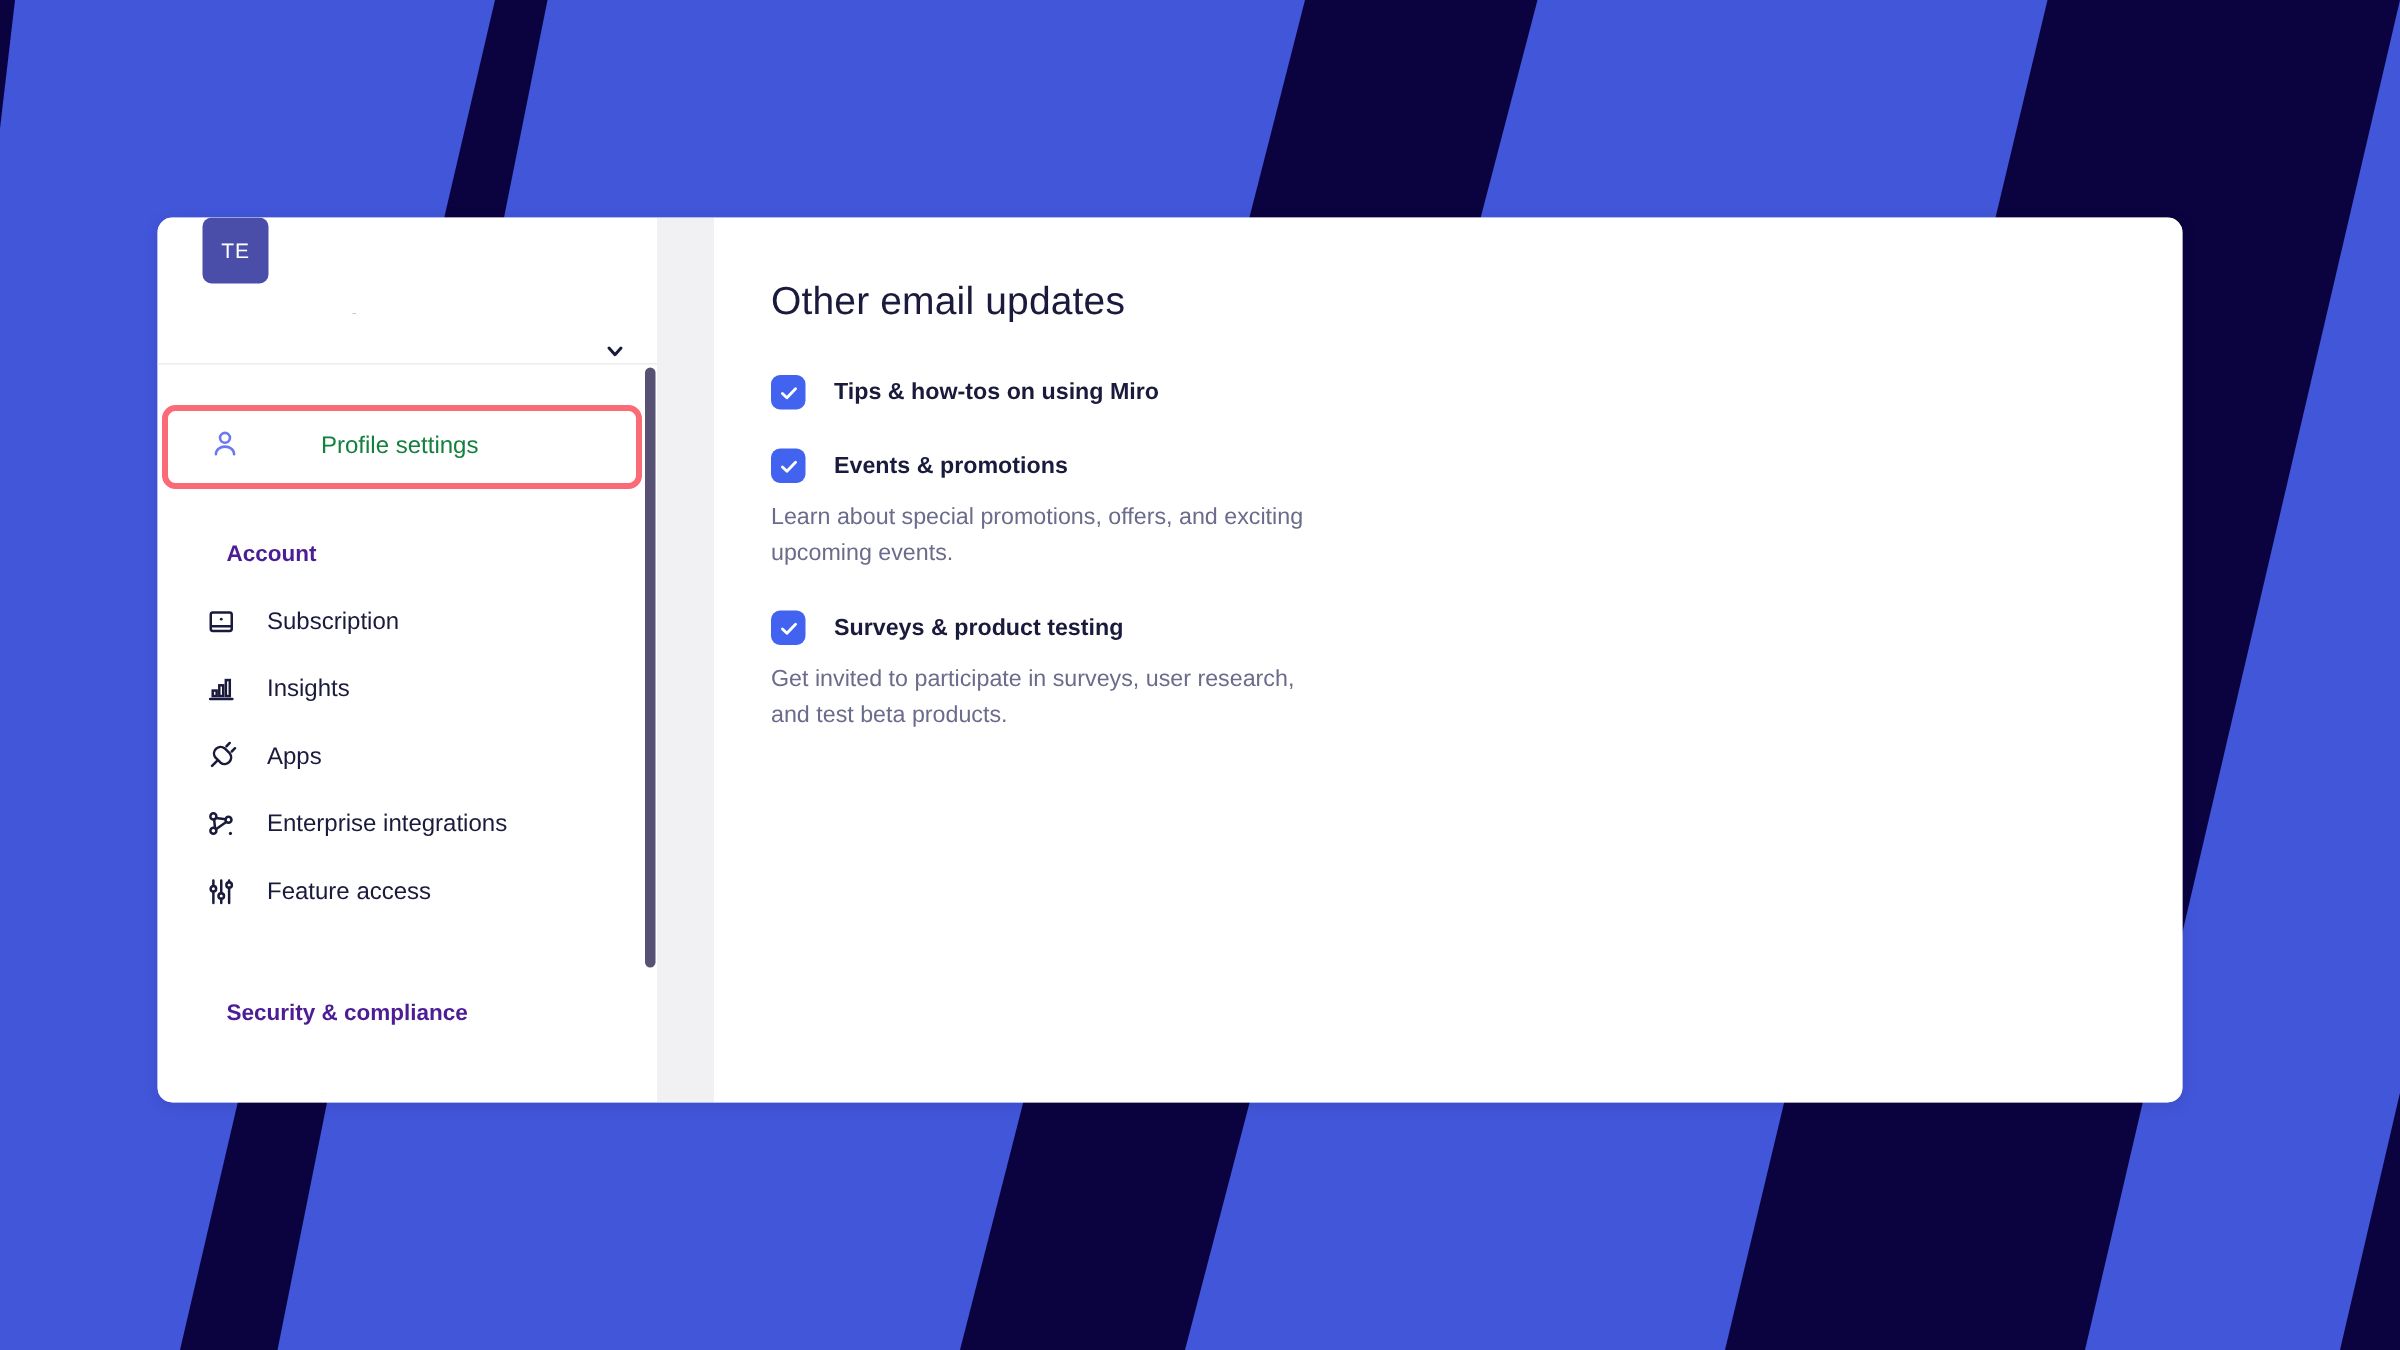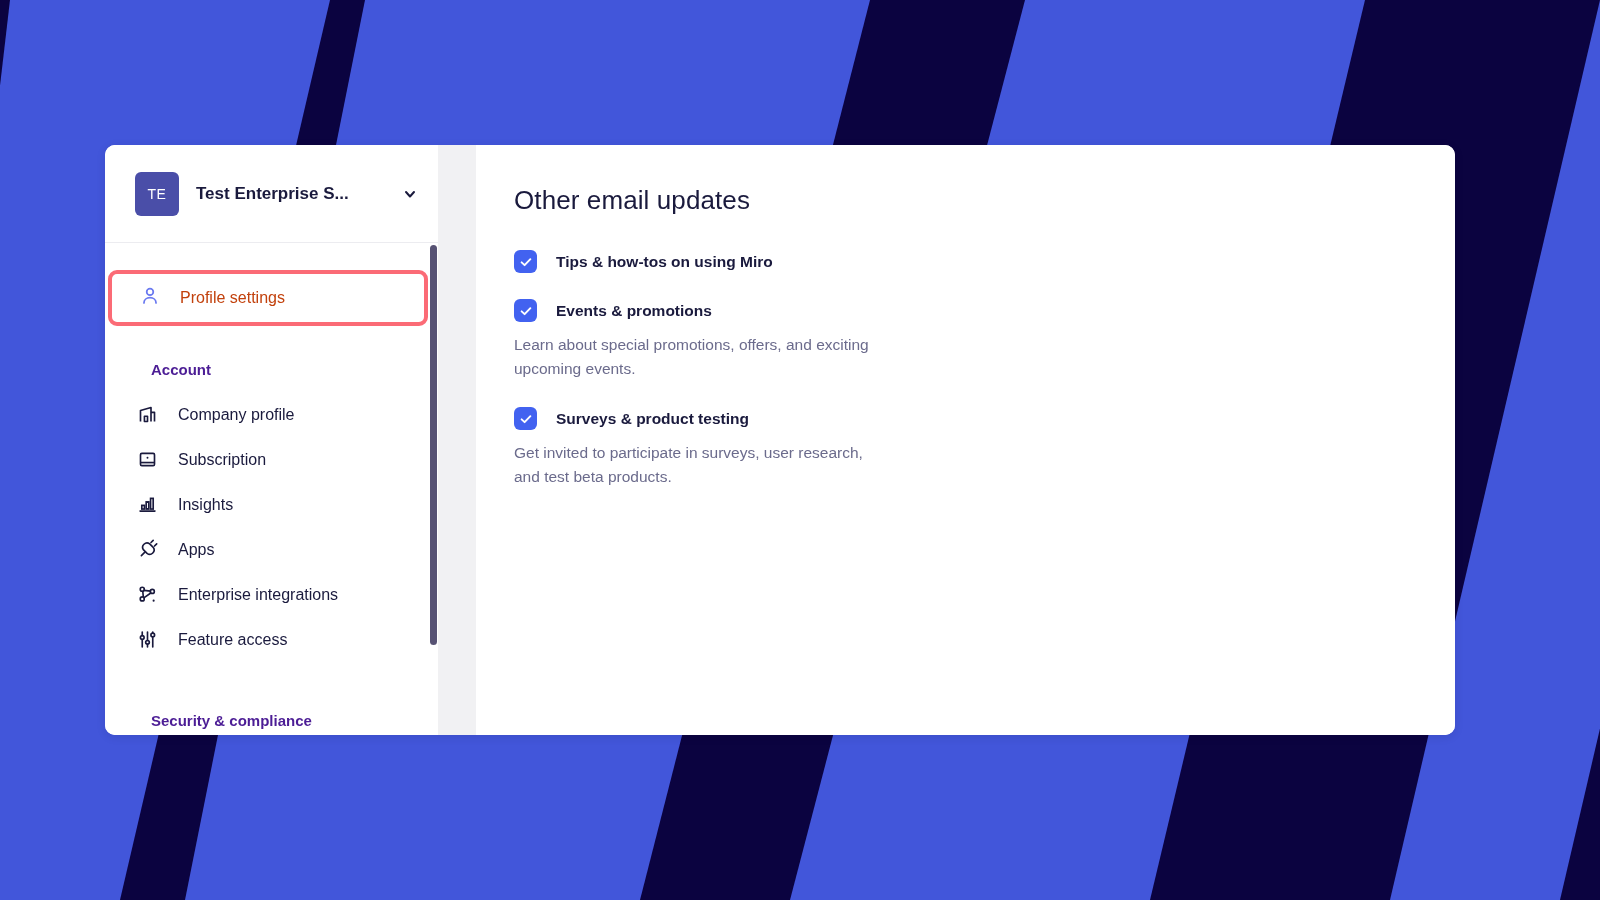--- a/index.html
+++ b/index.html
@@ -39,23 +39,24 @@
     position: relative;
     width: 333px;
     flex: 0 0 333px;
     background: #ffffff;
     height: 100%;
   }
 
   .org-row {
     height: 97px;
     display: flex;
-    align-items: center;
+    align-items: flex-start;
     padding: 0 20px 0 30px;
     gap: 17px;
+    flex-direction: column;
   }
   .org-avatar {
     width: 44px;
     height: 44px;
     flex: 0 0 44px;
     border-radius: 6px;
     background: #4a4ea8;
     color: #ffffff;
     font-size: 14px;
     font-weight: 500;
@@ -121,22 +122,23 @@
     align-items: center;
     gap: 19px;
     padding: 0 27px;
     border: 4px solid #fb6b76;
     border-radius: 9px;
     background: #ffffff;
     z-index: 5;
   }
   #profile-settings-row .nav-icon { color: #6a79f0; }
   #profile-settings-row .nav-label {
-    color: #c2410c;
+    color: #15803d;
     font-size: 16px;
+    margin-left: 34px;
   }
 
   .nav-spacer-top { height: 80px; }
 
   .section-title {
     font-size: 15px;
     font-weight: bold;
     color: #4c1d95;
     padding: 0 46px;
     margin-top: 26px;
@@ -258,30 +260,20 @@
             <path d="M5.4 19.5c0-3.5 3-5.6 6.6-5.6s6.6 2.1 6.6 5.6"></path>
           </svg>
         </span>
         <span class="nav-label">Profile settings</span>
       </div>
 
       <div class="nav-spacer-top"></div>
 
       <div class="section-title">Account</div>
 
-      <div class="nav-item">
-        <span class="nav-icon">
-          <svg width="21" height="21" viewBox="0 0 24 24" fill="none" stroke="currentColor" stroke-width="1.9" stroke-linejoin="round">
-            <path d="M4 20V7.5L16 4v16"></path>
-            <path d="M16 9.5h4V20"></path>
-            <rect x="8.5" y="14" width="3.5" height="6"></rect>
-          </svg>
-        </span>
-        <span>Company profile</span>
-      </div>
 
       <div class="nav-item">
         <span class="nav-icon">
           <svg width="21" height="21" viewBox="0 0 24 24" fill="none" stroke="currentColor" stroke-width="1.9" stroke-linejoin="round">
             <rect x="4" y="5" width="16" height="14" rx="1.6"></rect>
             <path d="M4 15.5h16"></path>
             <circle cx="12" cy="10" r="1.1" fill="currentColor" stroke="none"></circle>
           </svg>
         </span>
         <span>Subscription</span>

